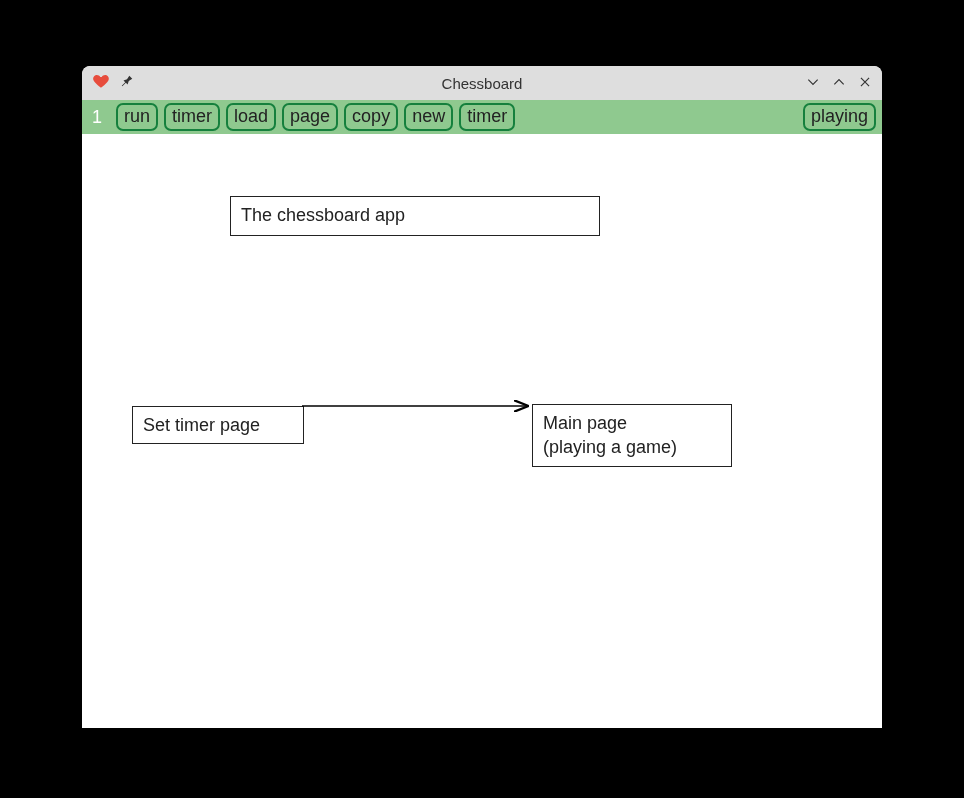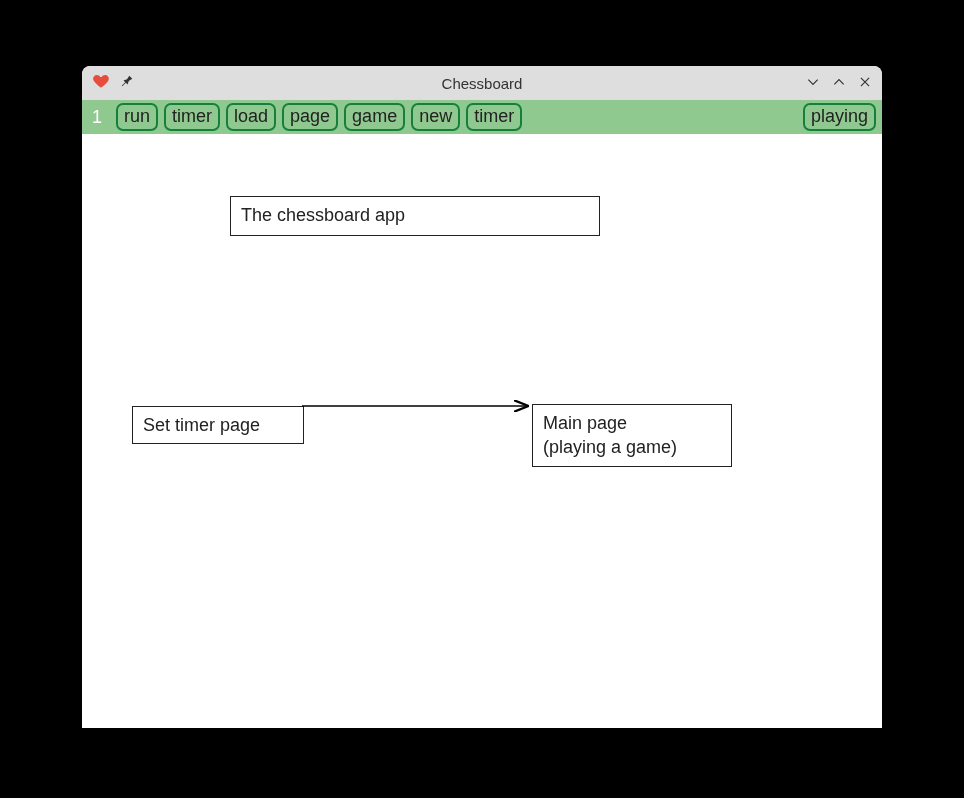--- a/index.html
+++ b/index.html
@@ -177,21 +177,21 @@
       </span>
     </div>
   </div>
 
   <div class="toolbar">
     <span class="page-number">1</span>
     <button class="tool-btn">run</button>
     <button class="tool-btn">timer</button>
     <button class="tool-btn">load</button>
     <button class="tool-btn">page</button>
-    <button class="tool-btn">game</button>
+    <button class="tool-btn">copy</button>
     <button class="tool-btn">new</button>
     <button class="tool-btn">timer</button>
     <div class="spacer"></div>
     <button class="tool-btn">playing</button>
   </div>
 
   <div class="canvas">
     <div class="node node-title">The chessboard app</div>
     <div class="node node-timer">Set timer page</div>
     <div class="node node-main">Main page

